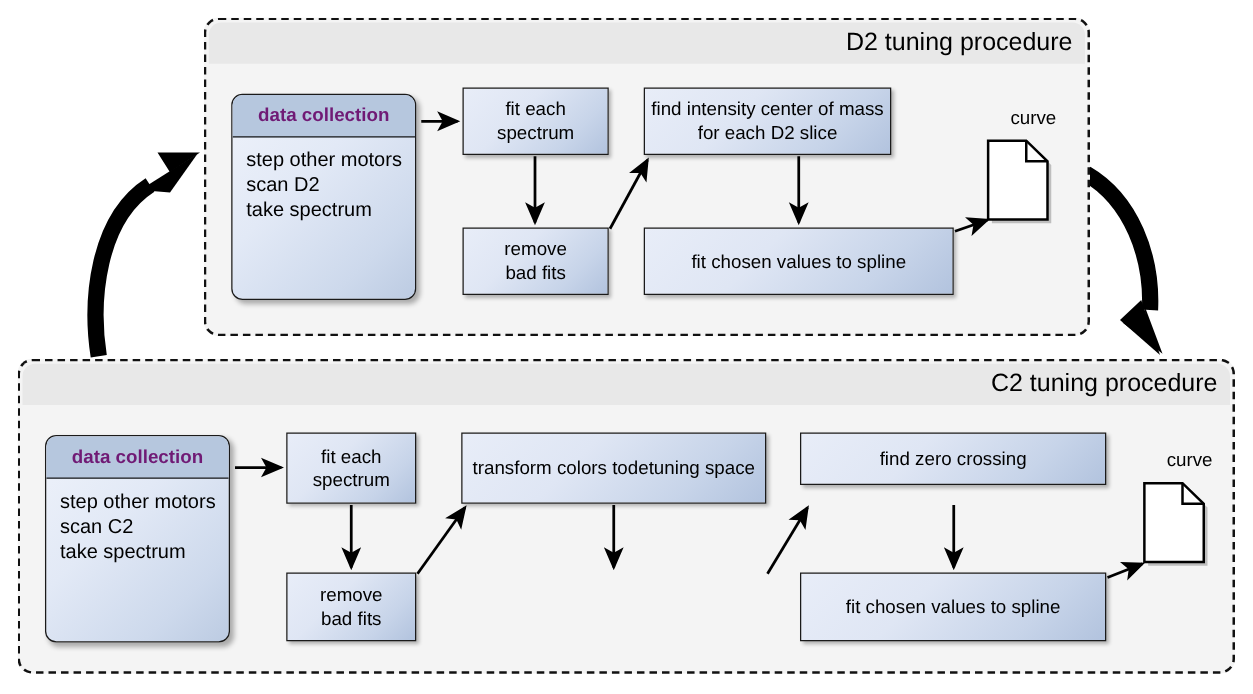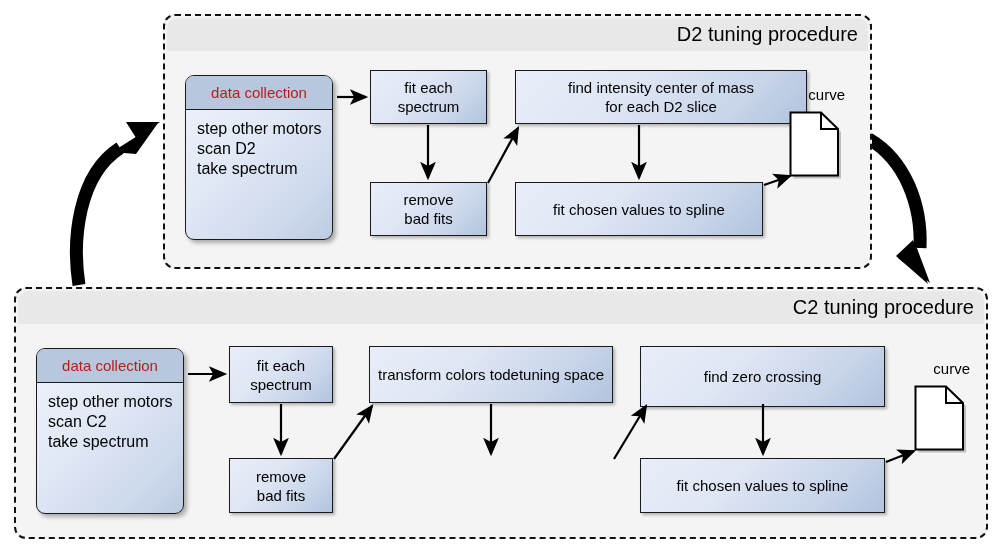--- a/index.html
+++ b/index.html
@@ -94,21 +94,22 @@
     overflow: hidden;
   }
   .dc-header {
     height: 33px;
     background: #b6c7de;
     border-bottom: 1.6px solid #1a1a1a;
     display: flex;
     align-items: center;
     justify-content: center;
     font-size: 15px;
-    color: #b91c1c;
+    color: #701a75;
+    font-weight: bold;
   }
   .dc-body {
     padding: 9px 0 0 11px;
     font-size: 16px;
     line-height: 20px;
     color: #000000;
     text-align: left;
   }
   .dc-body span { display: block; white-space: nowrap; }
 
@@ -173,21 +174,21 @@
   <div class="pbox" style="left:370px; top:70px; width:117px; height:54px; flex-direction:column;">
     <span>fit each</span>
     <span>spectrum</span>
   </div>
 
   <div class="pbox" style="left:370px; top:182px; width:117px; height:54px; flex-direction:column;">
     <span>remove</span>
     <span>bad fits</span>
   </div>
 
-  <div class="pbox" style="left:515px; top:70px; width:292px; height:54px; flex-direction:column;">
+  <div class="pbox" style="left:515px; top:70px; width:198px; height:54px; flex-direction:column;">
     <span>find intensity center of mass</span>
     <span>for each D2 slice</span>
   </div>
 
   <div class="pbox" style="left:515px; top:182px; width:248px; height:54px;">
     <span>fit chosen values to spline</span>
   </div>
 
   <div class="curve-group" style="left:783px; top:86px; width:62px; height:110px;">
     <div class="curve-label">curve</div>
@@ -224,21 +225,21 @@
     <span>remove</span>
     <span>bad fits</span>
   </div>
 
   <div class="pbox" style="left:369px; top:346px; width:244px; height:57px; flex-direction:row;">
     <span>transform colors to</span>
     <span>detuning space</span>
   </div>
 
 
-  <div class="pbox" style="left:640px; top:346px; width:245px; height:61px;">
+  <div class="pbox" style="left:640px; top:346px; width:245px; height:42px;">
     <span>find zero crossing</span>
   </div>
 
   <div class="pbox" style="left:640px; top:458px; width:245px; height:55px;">
     <span>fit chosen values to spline</span>
   </div>
 
   <div class="curve-group" style="left:908px; top:360px; width:62px; height:110px;">
     <div class="curve-label">curve</div>
     <div class="curve-doc">

